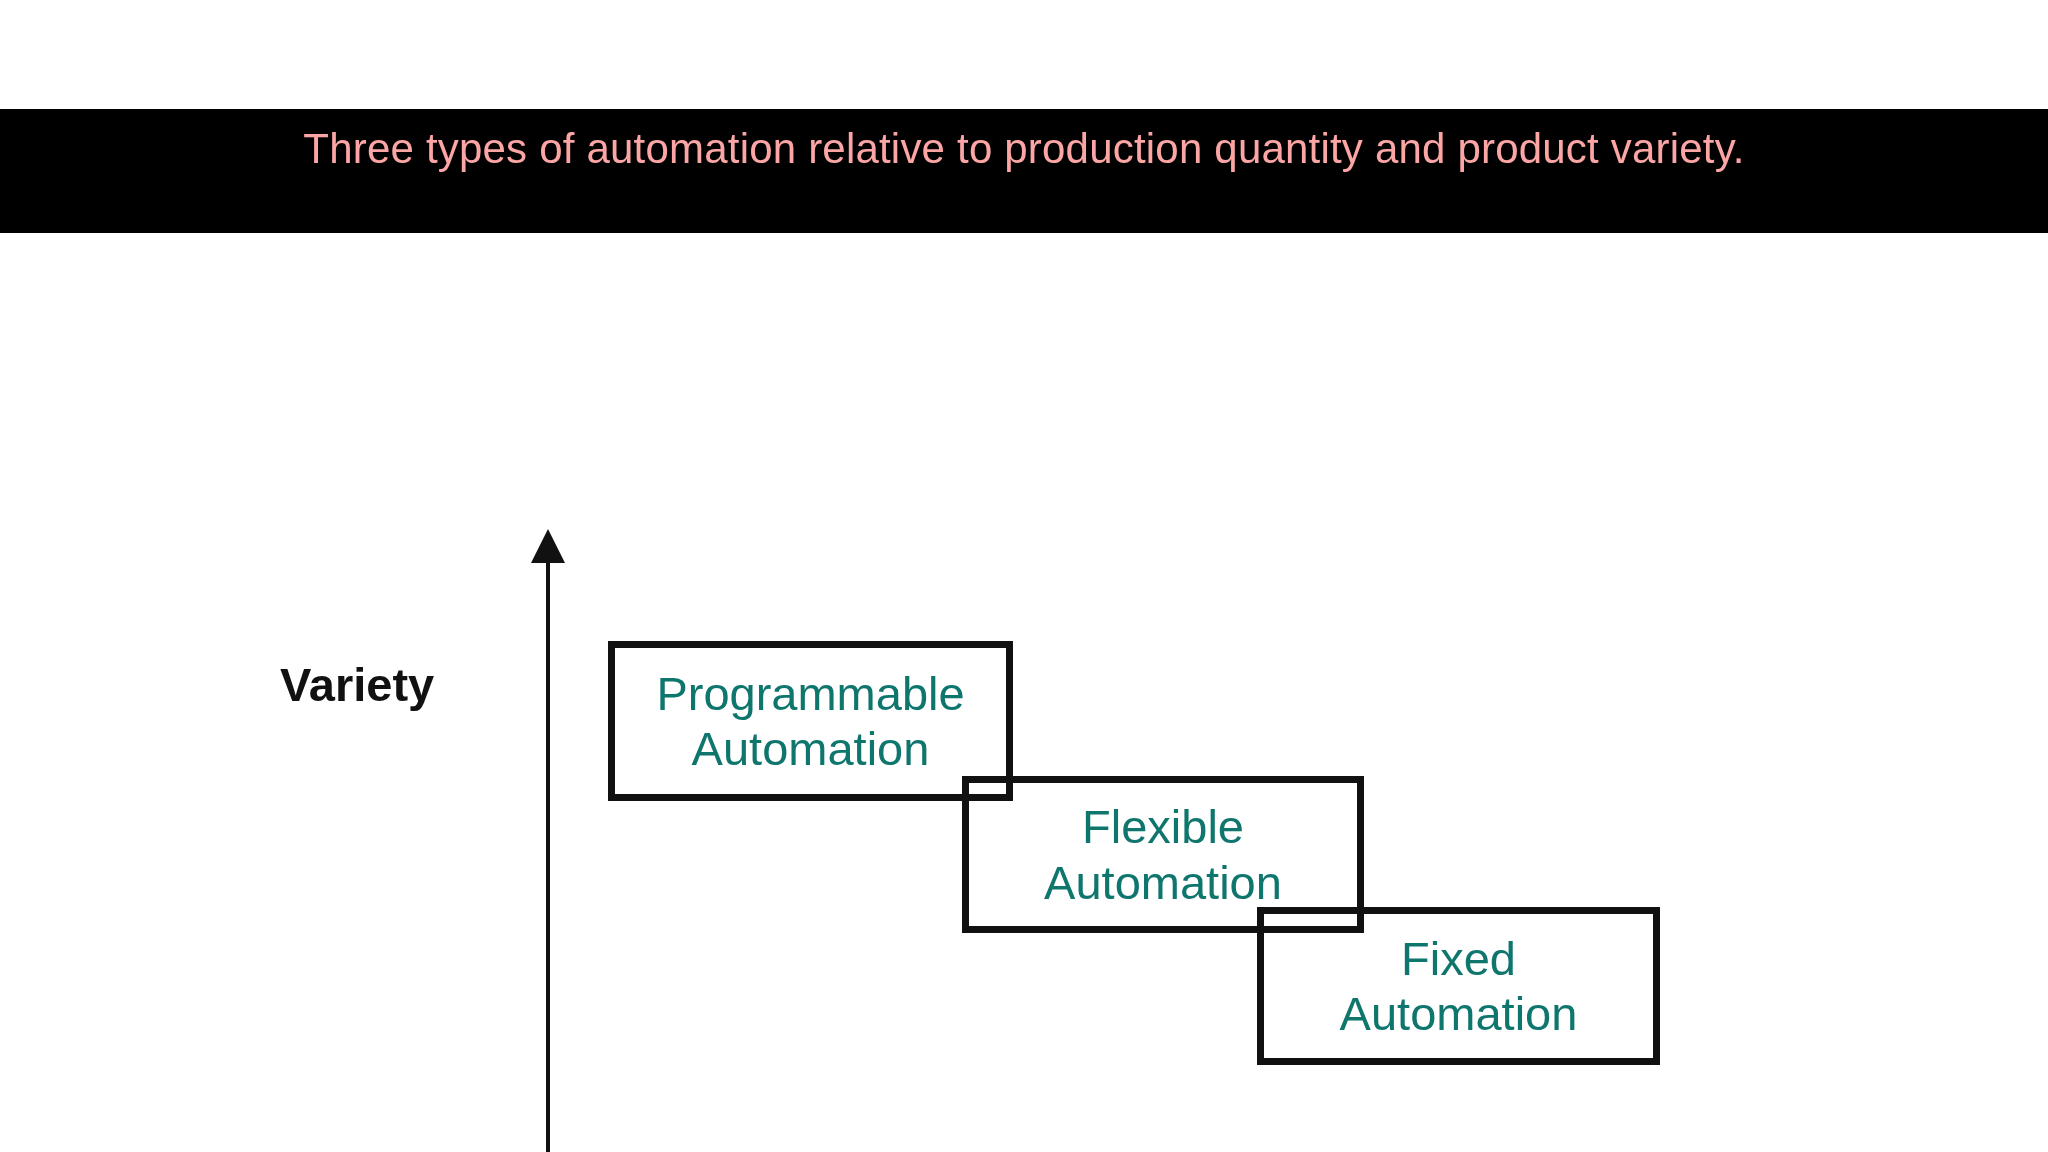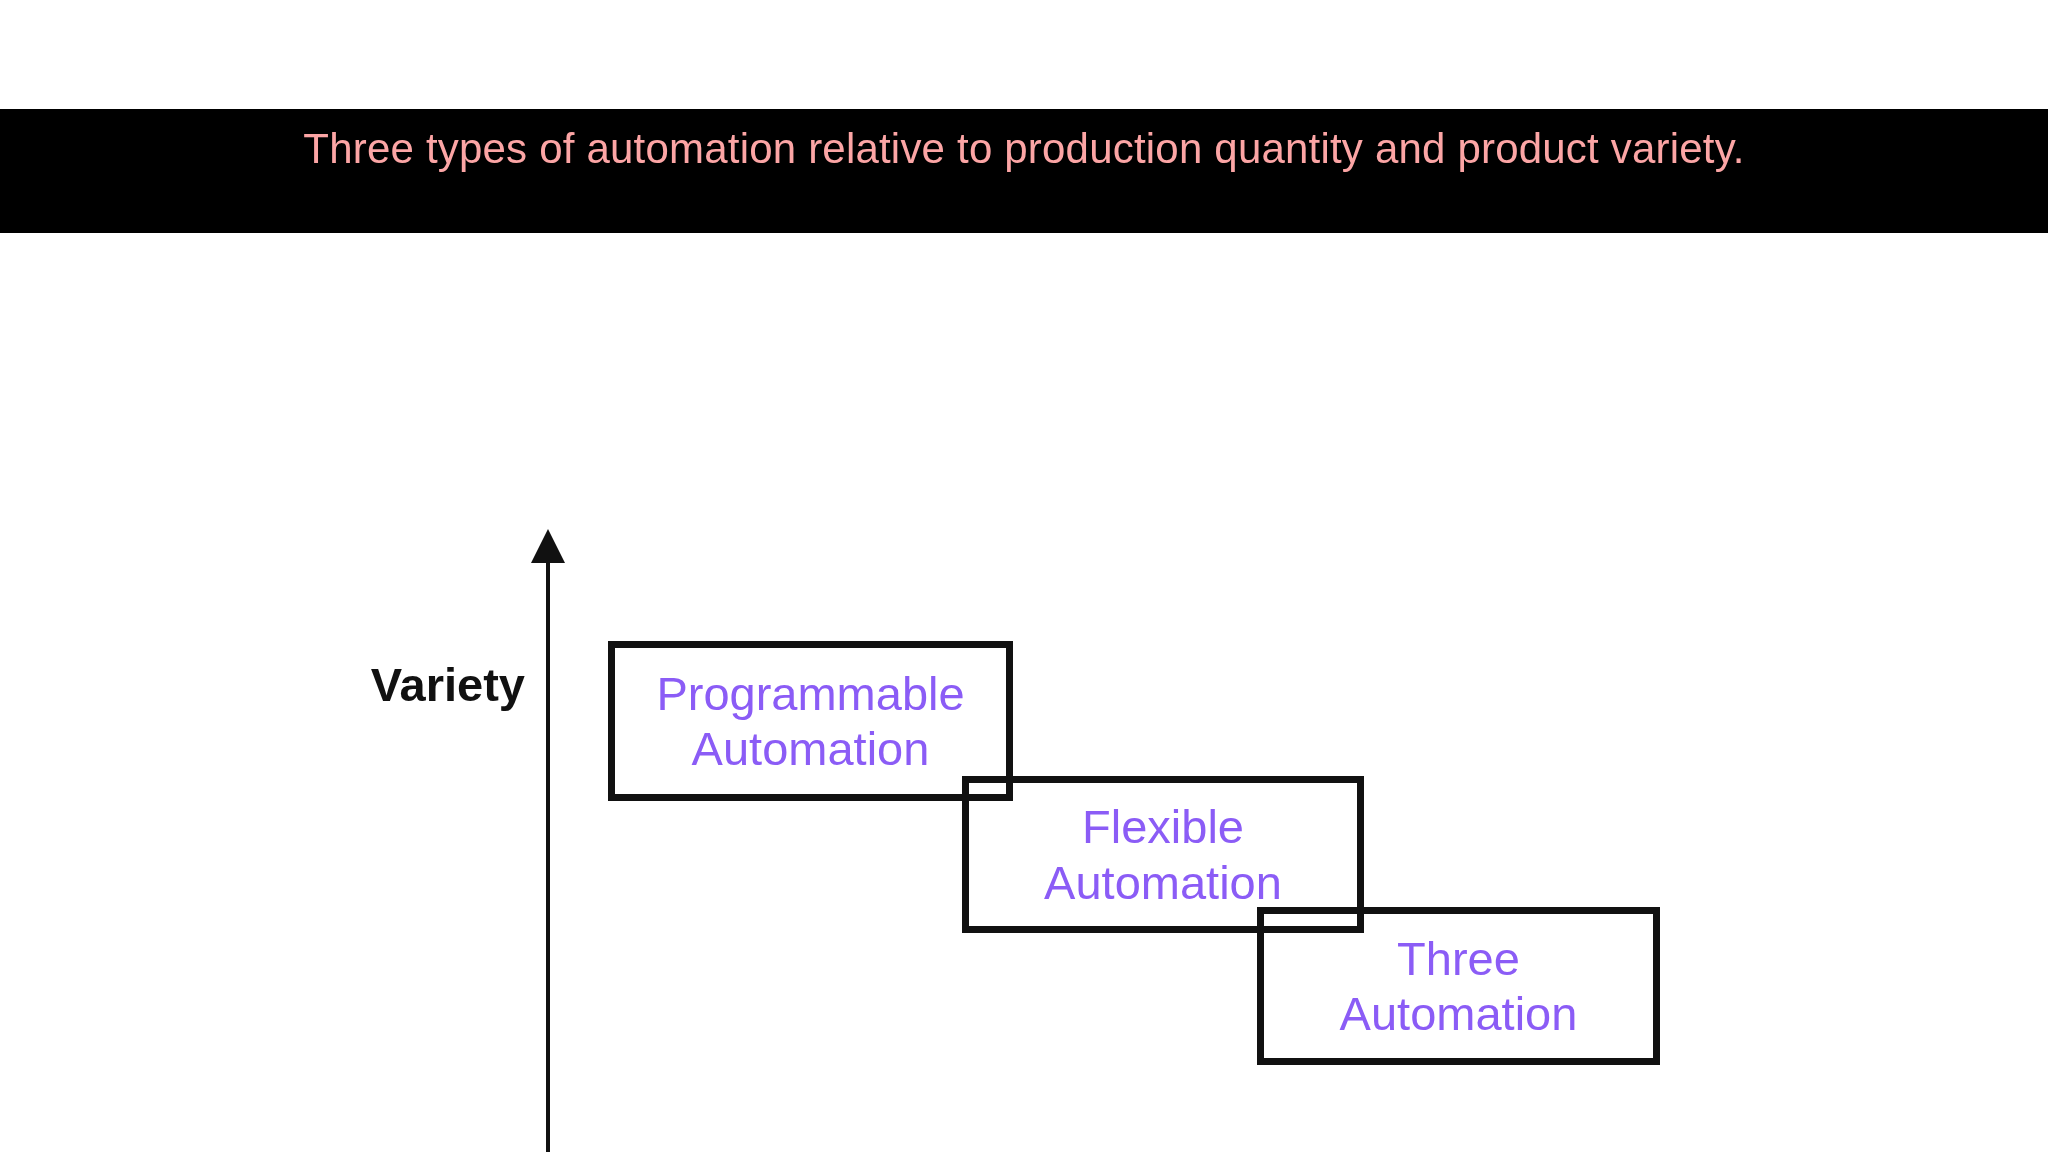--- a/index.html
+++ b/index.html
@@ -72,34 +72,33 @@
     position: absolute;
     color: #111111;
     font-weight: bold;
     font-size: 47px;
     line-height: 1;
   }
   .y-label {
     left: 280px;
     top: 428px;
     width: 245px;
-    text-align: right;
   }
 
   
   .auto-box {
     position: absolute;
     border: 7px solid #111111;
     background: transparent;
     box-sizing: border-box;
     display: flex;
     flex-direction: column;
     justify-content: center;
     align-items: center;
-    color: #8b5cf6;
+    color: #0f766e;
     font-size: 47px;
     line-height: 1.18;
     text-align: center;
   }
   .box-programmable { left: 608px; top: 408px; width: 405px; height: 160px; }
   .box-flexible     { left: 930px; top: 543px; width: 402px; height: 157px; margin-left: 32px; }
   .box-fixed        { left: 1257px; top: 674px; width: 403px; height: 158px; }
 </style>
 </head>
 <body>
@@ -121,19 +120,19 @@
       <div>Programmable</div>
       <div>Automation</div>
     </div>
 
     <div class="auto-box box-flexible">
       <div>Flexible</div>
       <div>Automation</div>
     </div>
 
     <div class="auto-box box-fixed">
-      <div>Three</div>
+      <div>Fixed</div>
       <div>Automation</div>
     </div>
 
   </div>
 
 </div>
 
 </body></html>

